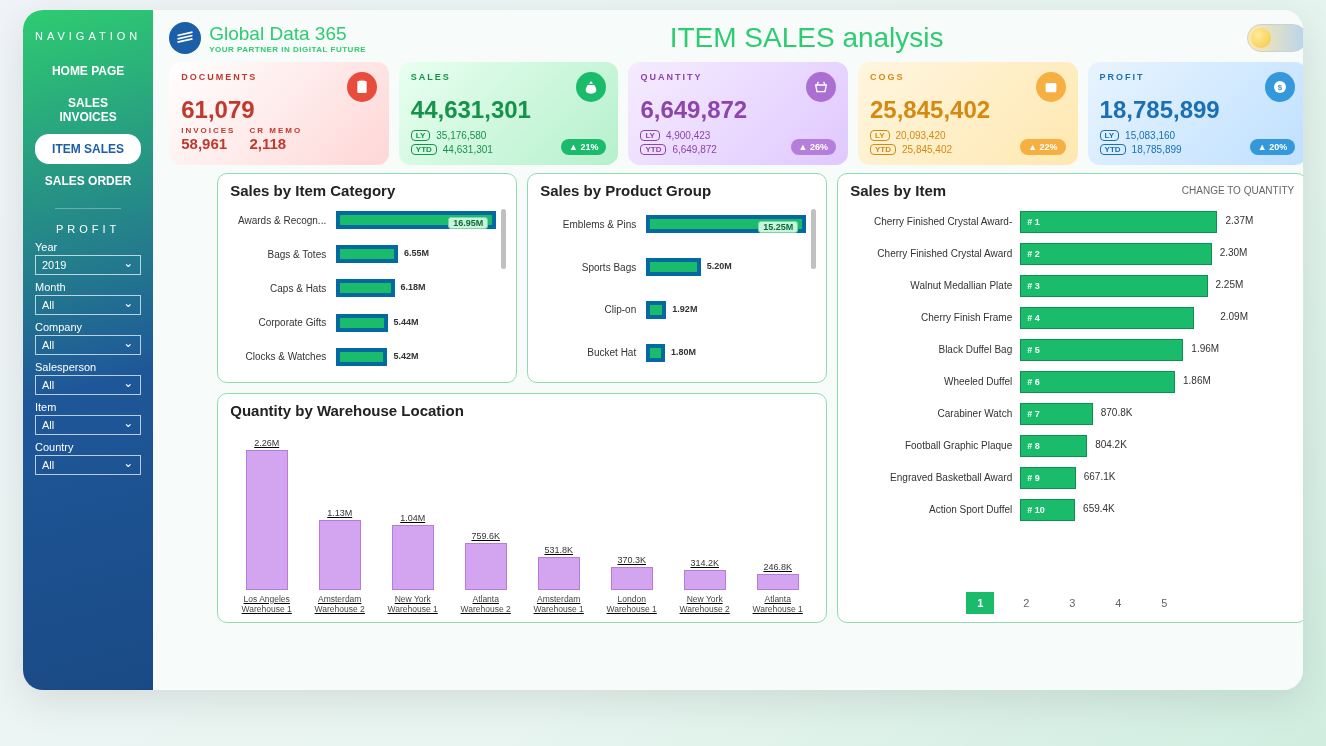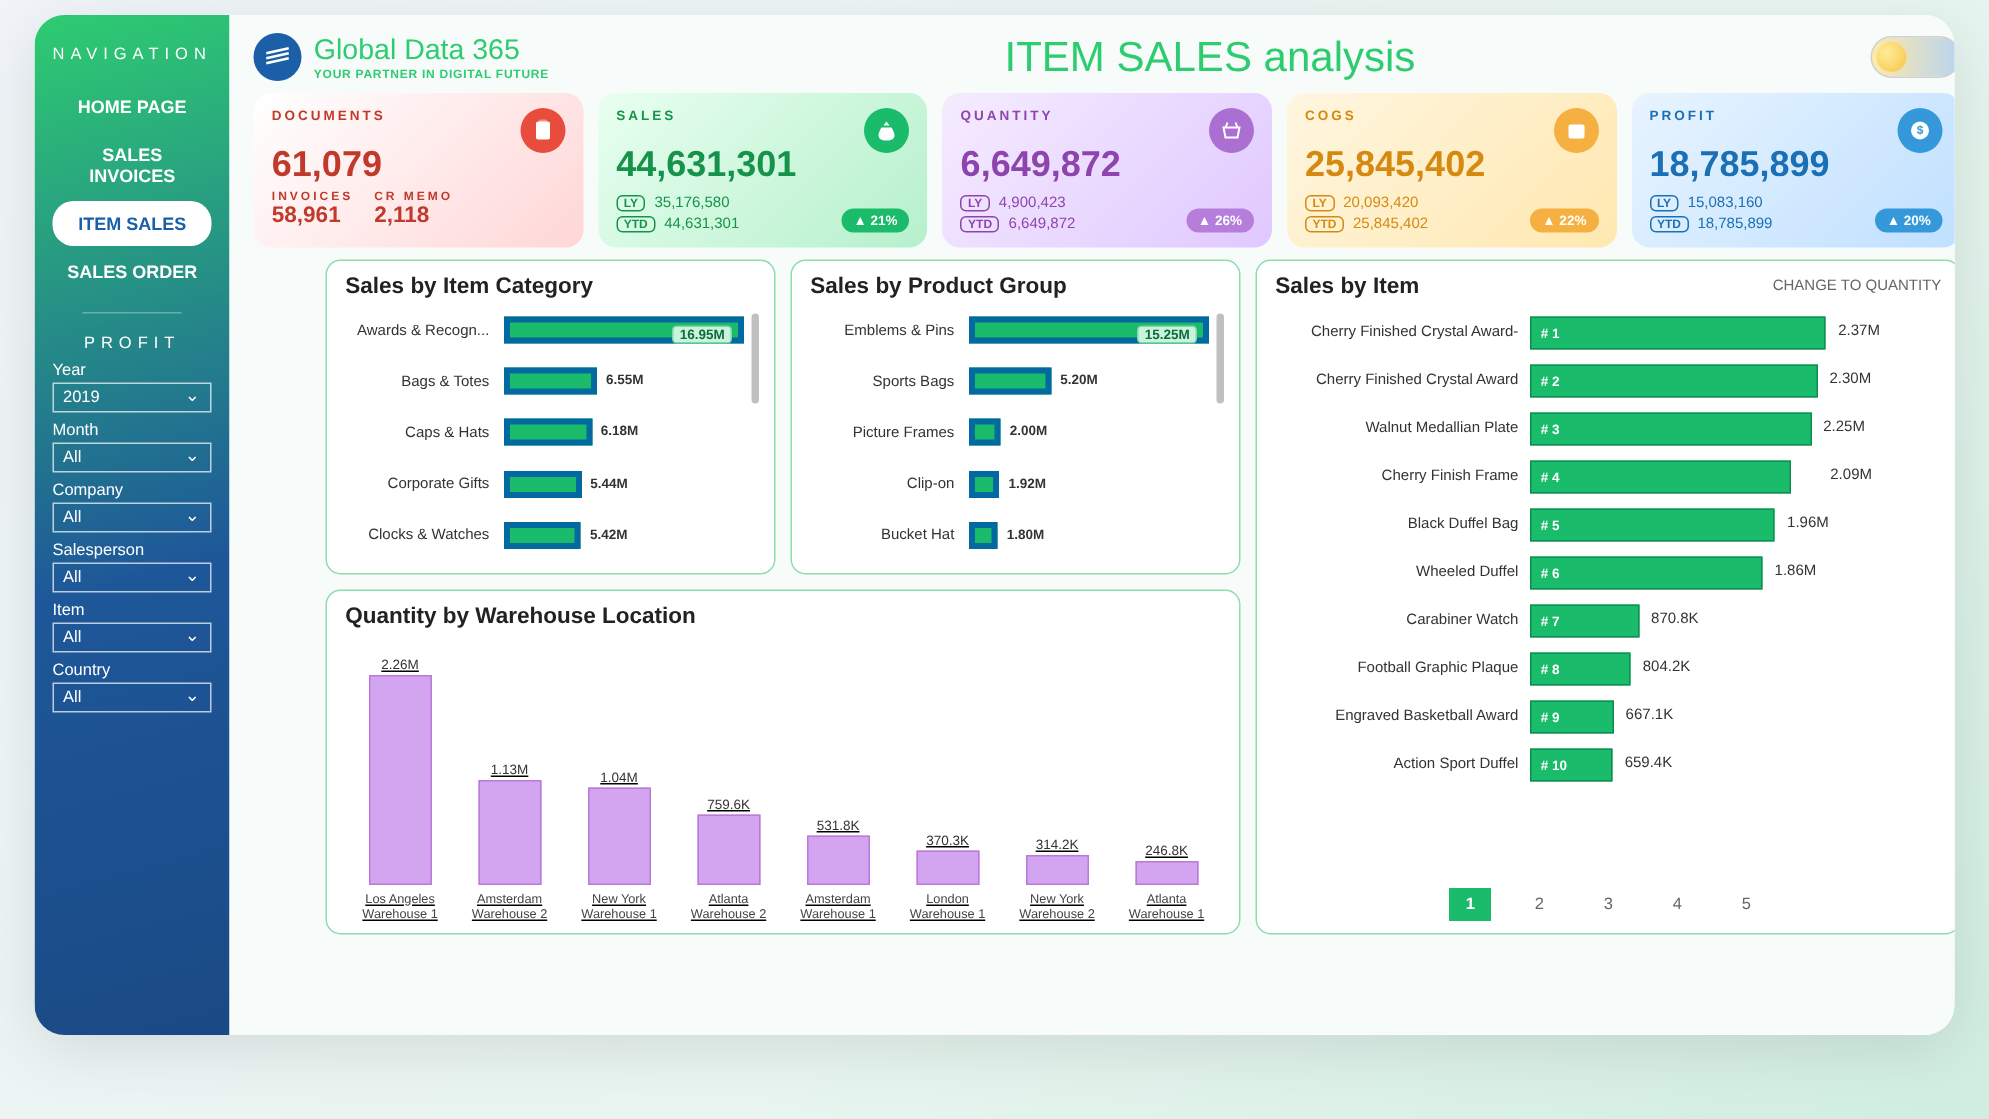--- a/index.html
+++ b/index.html
@@ -326,27 +326,20 @@
               </div>
             </div>
             <div class="hbar-row">
               <div class="lbl">Sports Bags</div>
               <div class="track">
                 <div class="val outside" style="left: calc(34.0984% + 6px);">5.20M</div>
                 <div class="bar" style="width: 34.0984%;"></div>
               </div>
             </div>
             <div class="hbar-row">
-              <div class="lbl">Picture Frames</div>
-              <div class="track">
-                <div class="val outside" style="left: calc(13.1148% + 6px);">2.00M</div>
-                <div class="bar" style="width: 13.1148%;"></div>
-              </div>
-            </div>
-            <div class="hbar-row">
               <div class="lbl">Clip-on</div>
               <div class="track">
                 <div class="val outside" style="left: calc(12.5902% + 6px);">1.92M</div>
                 <div class="bar" style="width: 12.5902%;"></div>
               </div>
             </div>
             <div class="hbar-row">
               <div class="lbl">Bucket Hat</div>
               <div class="track">
                 <div class="val outside" style="left: calc(11.8033% + 6px);">1.80M</div>

